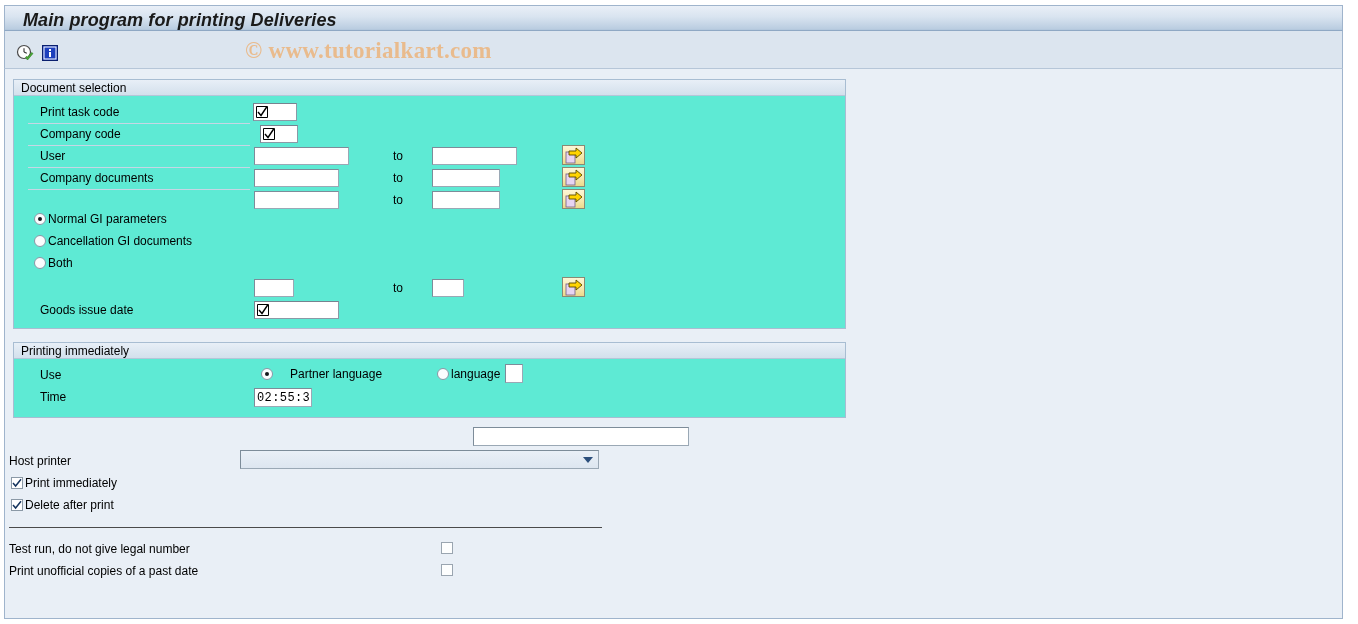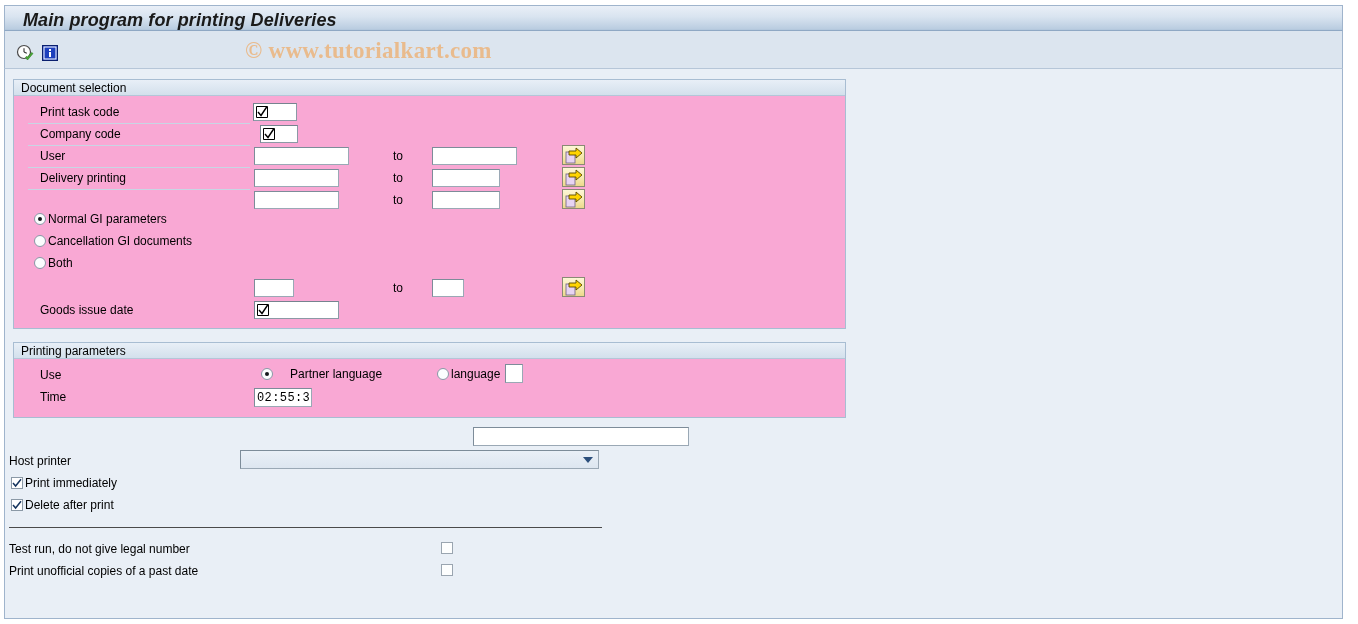--- a/index.html
+++ b/index.html
@@ -81,21 +81,21 @@
     background: #e9eff6;
     border-left: 1px solid #9fb4cc;
     border-right: 1px solid #9fb4cc;
     border-bottom: 1px solid #9fb4cc;
   }
 
   
   .group {
     position: absolute;
     box-sizing: border-box;
-    background: #f9a8d4;
+    background: #5eead4;
     border: 1px solid #a8bdd2;
     padding-left: 14px;
   }
   .group-header {
     position: absolute;
     left: 0; top: 0;
     width: 100%; height: 16px;
     box-sizing: border-box;
     background: linear-gradient(to bottom, #e8eff7 0%, #d3e0ec 100%);
     border-bottom: 1px solid #b4c6d8;
@@ -318,21 +318,21 @@
       <div class="lblrow" style="top:22px;">
         <span>Print task code</span>
       </div>
       <div class="lblrow" style="top:44px;">
         <span>Company code</span>
       </div>
       <div class="lblrow" style="top:66px;">
         <span>User</span>
       </div>
       <div class="lblrow" style="top:88px;">
-        <span>Delivery printing</span>
+        <span>Company documents</span>
       </div>
 
       <div class="inp-check" style="left:239px; top:23px; width:44px;">
         <svg class="cbglyph" width="12" height="12" viewBox="0 0 12 12">
           <path d="M0.5 0.5 H11.5 V11.5 H0.5 Z" fill="#fff" stroke="#000" stroke-width="1"></path>
           <path d="M2 6 L5 9.5 L11 0.5" fill="none" stroke="#000" stroke-width="1.4"></path>
         </svg>
       </div>
 
       <div class="inp-check" style="left:246px; top:45px; width:38px;">
@@ -401,21 +401,21 @@
       <div class="inp-check" style="left:240px; top:221px; width:85px;">
         <svg class="cbglyph" width="12" height="12" viewBox="0 0 12 12">
           <path d="M0.5 0.5 H11.5 V11.5 H0.5 Z" fill="#fff" stroke="#000" stroke-width="1"></path>
           <path d="M2 6 L5 9.5 L11 0.5" fill="none" stroke="#000" stroke-width="1.4"></path>
         </svg>
       </div>
     </div>
 
     <div class="group" id="grp-print">
       <div class="group-header">
-        <div class="gh-text">Printing parameters</div>
+        <div class="gh-text">Printing immediately</div>
       </div>
 
       <div class="plain" style="left:26px; top:25px;">Use</div>
 
       <div class="radio-row" style="left:247px; top:24px;">
         <span class="radio on"></span>
         <span class="rl" style="left:29px;">Partner language</span>
       </div>
 
       <div class="radio-row" style="left:423px; top:24px;">

